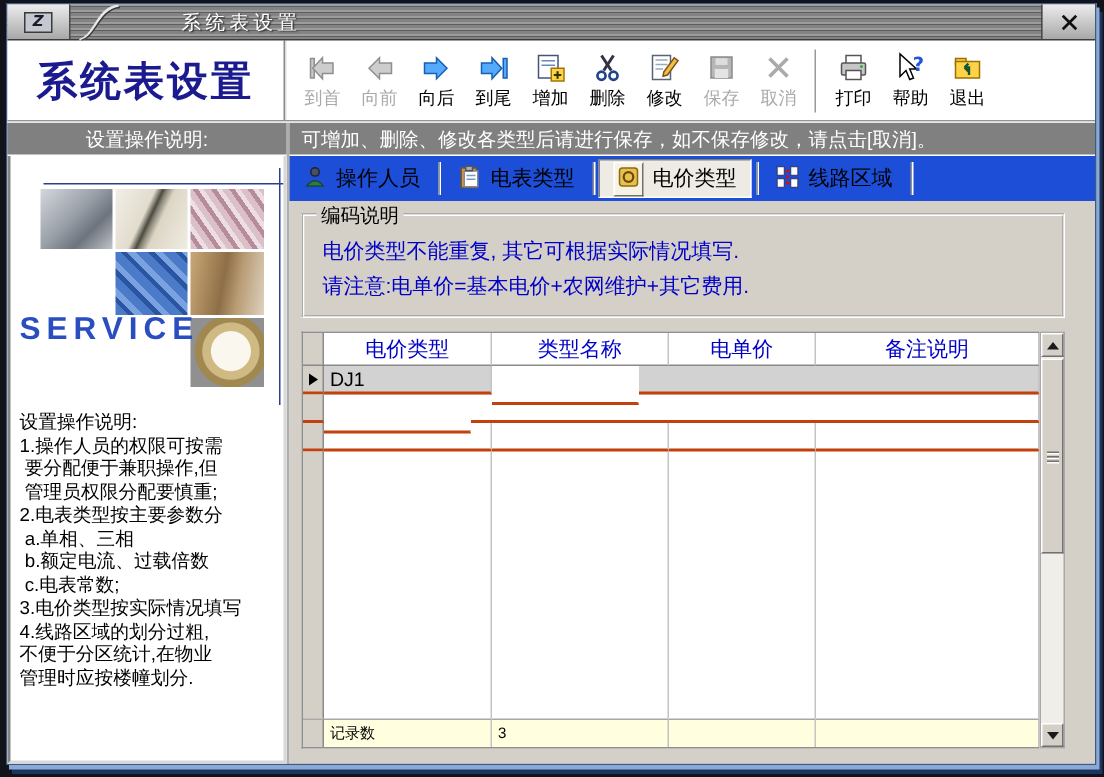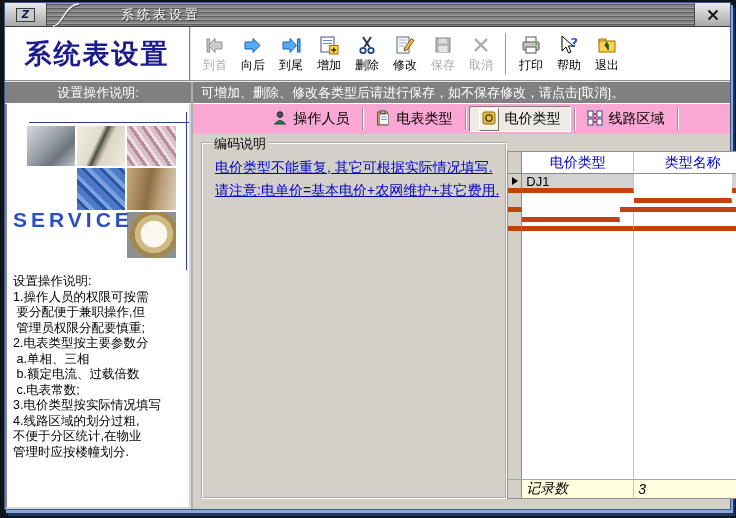--- a/index.html
+++ b/index.html
@@ -88,51 +88,51 @@
     color: #2a4ec0; font-weight: bold; font-size: 21px; letter-spacing: 4px;
   }
   .instructions { margin-top: 12px; font-size: 12.5px; line-height: 15.5px; color: #000; white-space: pre-wrap; }
   
   .main { flex: 1; display: flex; flex-direction: column; background: #d4d0c8; min-width: 0; }
   .msgbar {
     height: 22px; flex: 0 0 22px; background: #808080; color: #fff; font-size: 13px;
     display: flex; align-items: center; padding-left: 8px; border-bottom: 1px solid #fff;
     white-space: nowrap; overflow: hidden;
   }
-  .tabbar { height: 30px; flex: 0 0 30px; display: flex; align-items: center; padding-left: 20px; background: #f9a8d4; justify-content: center; }
+  .tabbar { height: 30px; flex: 0 0 30px; display: flex; align-items: center; padding-left: 0; background: #1d4ed8; }
   .tab { display: flex; align-items: center; gap: 6px; padding: 2px 9px; height: 26px; font-size: 14px; color: #000; }
   .tab.selected { border: 1px solid; border-color: #808080 #ffffff #ffffff #808080; background: #edebe3; }
   .tab.selected .iconframe { border: 1px solid; border-color: #ffffff #707070 #707070 #ffffff; background: #f6f2e4; padding: 1px; }
   .tabsep { width: 1px; height: 22px; background: #909090; box-shadow: 1px 0 0 #ffffff; margin: 0 3px; }
   
-  .content { flex: 1; display: flex; padding: 8px 20px 10px 8px; min-height: 0; }
+  .content { flex: 1; display: flex; flex-direction: column; padding: 8px 20px 10px 8px; min-height: 0; }
   .groupbox { position: relative; border: 2px groove #ffffff; padding: 12px 6px 8px 6px; flex: 0 0 auto; }
   .groupbox-title { position: absolute; top: -9px; left: 8px; background: #d4d0c8; padding: 0 3px; font-size: 13px; color: #000; }
-  .groupbox .gline { color: #0000c8; font-size: 14px; line-height: 23px; padding-left: 6px; white-space: nowrap; text-decoration: underline; }
+  .groupbox .gline { color: #0000c8; font-size: 14px; line-height: 23px; padding-left: 6px; white-space: nowrap; }
   
   .tablewrap { flex: 1; display: flex; margin-top: 9px; min-height: 0; }
   .grid { flex: 1; display: flex; flex-direction: column; background: #fff; border: 1px solid #909090; border-right: none; min-width: 0; }
   .gr { display: flex; flex: 0 0 auto; }
-  .gc { border-right: 1px solid #c4c4c4; border-bottom: 5px solid #c2410c; overflow: hidden; display: flex; align-items: center; }
+  .gc { border-right: 1px solid #c4c4c4; border-bottom: 2px solid #c2410c; overflow: hidden; display: flex; align-items: center; }
   .c0 { width: 14px; flex: 0 0 14px; background: #d4d0c8; border-right: 1px solid #8a8a8a; justify-content: center; }
   .c1 { width: 112px; flex: 0 0 112px; }
   .c2 { width: 118px; flex: 0 0 118px; }
   .c3 { width: 98px; flex: 0 0 98px; }
   .c4 { flex: 1; }
   .ghead .gc { height: 22px; justify-content: center; color: #0000c8; font-size: 14px; background: #fff; border-bottom: 1px solid #8a8a8a; }
   .ghead .c0 { background: #d4d0c8; }
   .grow { height: 19px; font-size: 13px; }
   .grow .gc { padding: 0 4px; color: #000; }
   .grow .gc.c0 { padding: 0; }
   .grow .num { justify-content: flex-end; padding-right: 10px; margin-top: 24px; }
   .grow.selected .gc:not(.c0) { background: #d2d2d2; }
   .rowmark { width: 0; height: 0; border-top: 4px solid transparent; border-bottom: 4px solid transparent; border-left: 6px solid #000; }
   .gfill { flex: 1 1 auto; min-height: 0; }
   .gfill .gc { border-bottom: none; }
-  .gfoot { height: 19px; flex: 0 0 19px; font-size: 14px; font-style: italic; }
+  .gfoot { height: 19px; flex: 0 0 19px; font-size: 10px; }
   .gfoot .gc { background: #ffffdf; border-top: 1px solid #a8a8a8; border-bottom: none; padding: 0 4px; }
   .gfoot .c0 { background: #d4d0c8; }
   
   .vscroll { width: 17px; flex: 0 0 17px; display: flex; flex-direction: column; background: #f0eee9; border: 1px solid #a8a8a8; }
   .sbtn { height: 16px; flex: 0 0 16px; background: #d4d0c8; border: 1px solid; border-color: #ffffff #707070 #707070 #ffffff; display: flex; align-items: center; justify-content: center; }
   .tri-up { width: 0; height: 0; border-left: 4px solid transparent; border-right: 4px solid transparent; border-bottom: 5px solid #1a1a1a; }
   .tri-down { width: 0; height: 0; border-left: 4px solid transparent; border-right: 4px solid transparent; border-top: 5px solid #1a1a1a; }
   .sthumb { height: 130px; flex: 0 0 130px; margin-top: 1px; background: #d4d0c8; border: 1px solid; border-color: #ffffff #707070 #707070 #ffffff;
     display: flex; flex-direction: column; align-items: center; justify-content: center; gap: 2px; }
   .grip { width: 8px; height: 0; border-top: 1px solid #707070; box-shadow: 0 1px 0 #ffffff; }
@@ -166,20 +166,28 @@
       <div class="tbtn disabled">
         <span class="ticon">
           <svg width="22" height="22" viewBox="0 0 22 22">
               <rect x="3" y="5" width="2.5" height="13" fill="#c8c8c8" stroke="#8f8f8f" stroke-width="1"></rect>
               <polygon points="18,8 11,8 11,4.5 4.5,11.5 11,18.5 11,15 18,15" fill="#cdcdcd" stroke="#8f8f8f"></polygon>
             </svg>
         </span>
         <span>到首</span>
       </div>
 
+      <div class="tbtn disabled">
+        <span class="ticon">
+          <svg width="22" height="22" viewBox="0 0 22 22">
+              <polygon points="19,8 11,8 11,4.5 4,11.5 11,18.5 11,15 19,15" fill="#cdcdcd" stroke="#8f8f8f"></polygon>
+            </svg>
+        </span>
+        <span>向前</span>
+      </div>
 
       <div class="tbtn">
         <span class="ticon">
           <svg width="22" height="22" viewBox="0 0 22 22">
               <polygon points="3,8 11,8 11,4.5 18,11.5 11,18.5 11,15 3,15" fill="#55aaff" stroke="#1560b0"></polygon>
             </svg>
         </span>
         <span>向后</span>
       </div>
 

